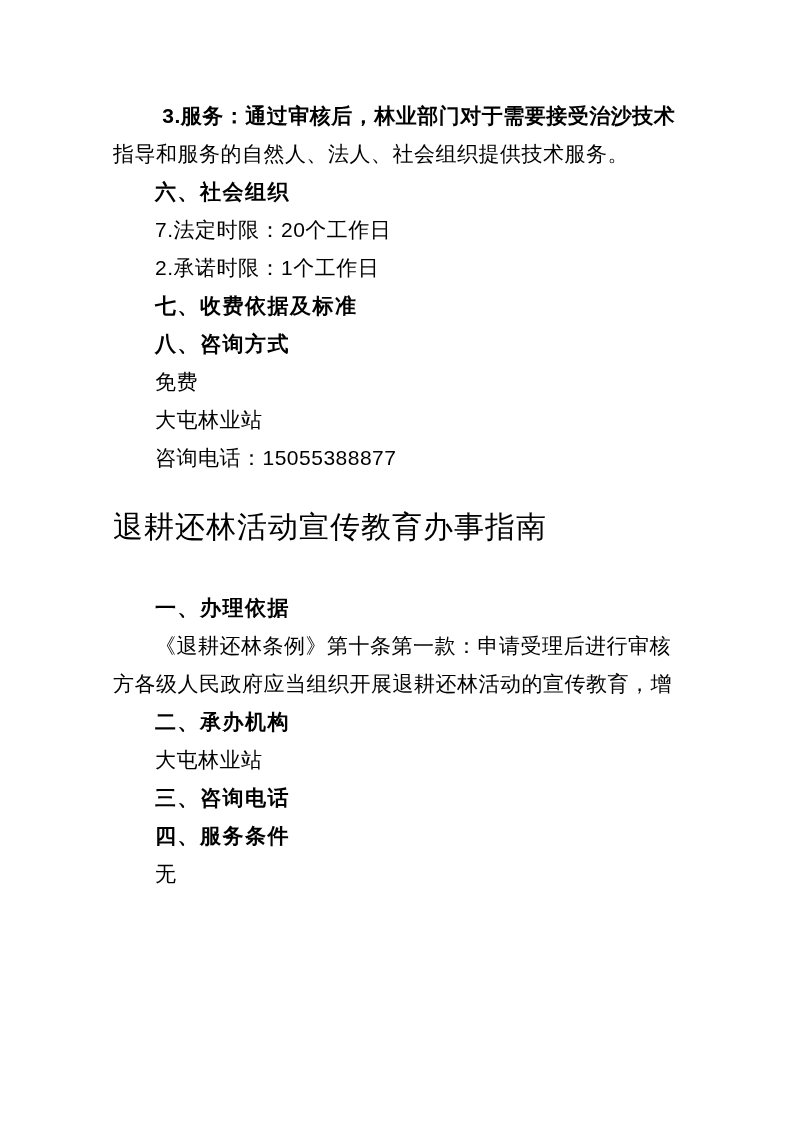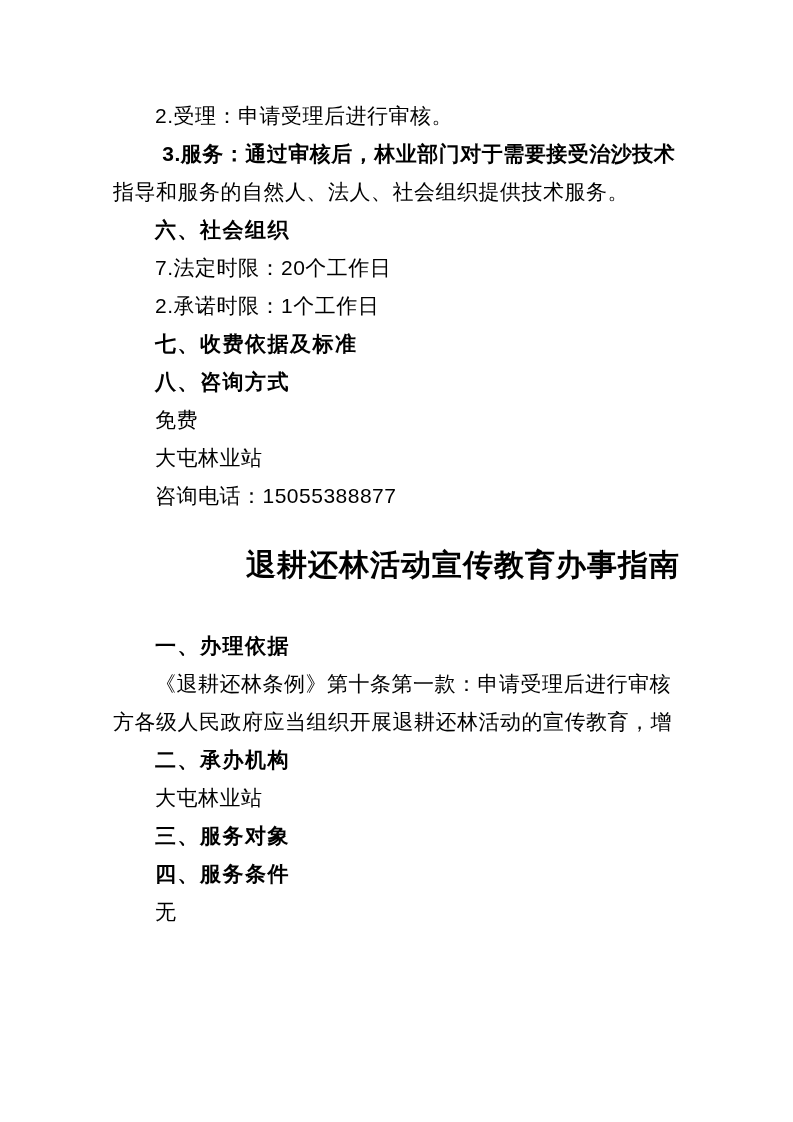--- a/index.html
+++ b/index.html
@@ -34,31 +34,30 @@
     font-weight: bold;
   }
   .heading {
     font-weight: 700;
     letter-spacing: 1.5px;
   }
   .doc-title {
     margin: 26px 0 38px 0;
     font-size: 30px;
     line-height: 48px;
-    font-weight: 700;
-    text-align: right;
+    font-weight: 400;
+    text-align: left;
     letter-spacing: 1px;
   }
 </style>
 </head>
 <body>
 
 <div class="page">
 
-  <p class="para indent">2.受理：申请受理后进行审核。</p>
 
   <div>
     <p class="para indent-plus">3.服务：通过审核后，林业部门对于需要接受治沙技术</p>
     <p class="para">指导和服务的自然人、法人、社会组织提供技术服务。</p>
   </div>
 
   <p class="para indent heading">六、社会组织</p>
 
   <p class="para indent">7.法定时限：20个工作日</p>
 
@@ -80,20 +79,20 @@
 
   <div>
     <p class="para indent">《退耕还林条例》第十条第一款：申请受理后进行审核</p>
     <p class="para">方各级人民政府应当组织开展退耕还林活动的宣传教育，增</p>
   </div>
 
   <p class="para indent heading">二、承办机构</p>
 
   <p class="para indent">大屯林业站</p>
 
-  <p class="para indent heading">三、服务对象</p>
+  <p class="para indent heading">三、咨询电话</p>
 
 
   <p class="para indent heading">四、服务条件</p>
 
   <p class="para indent">无</p>
 
 </div>
 
 </body></html>

